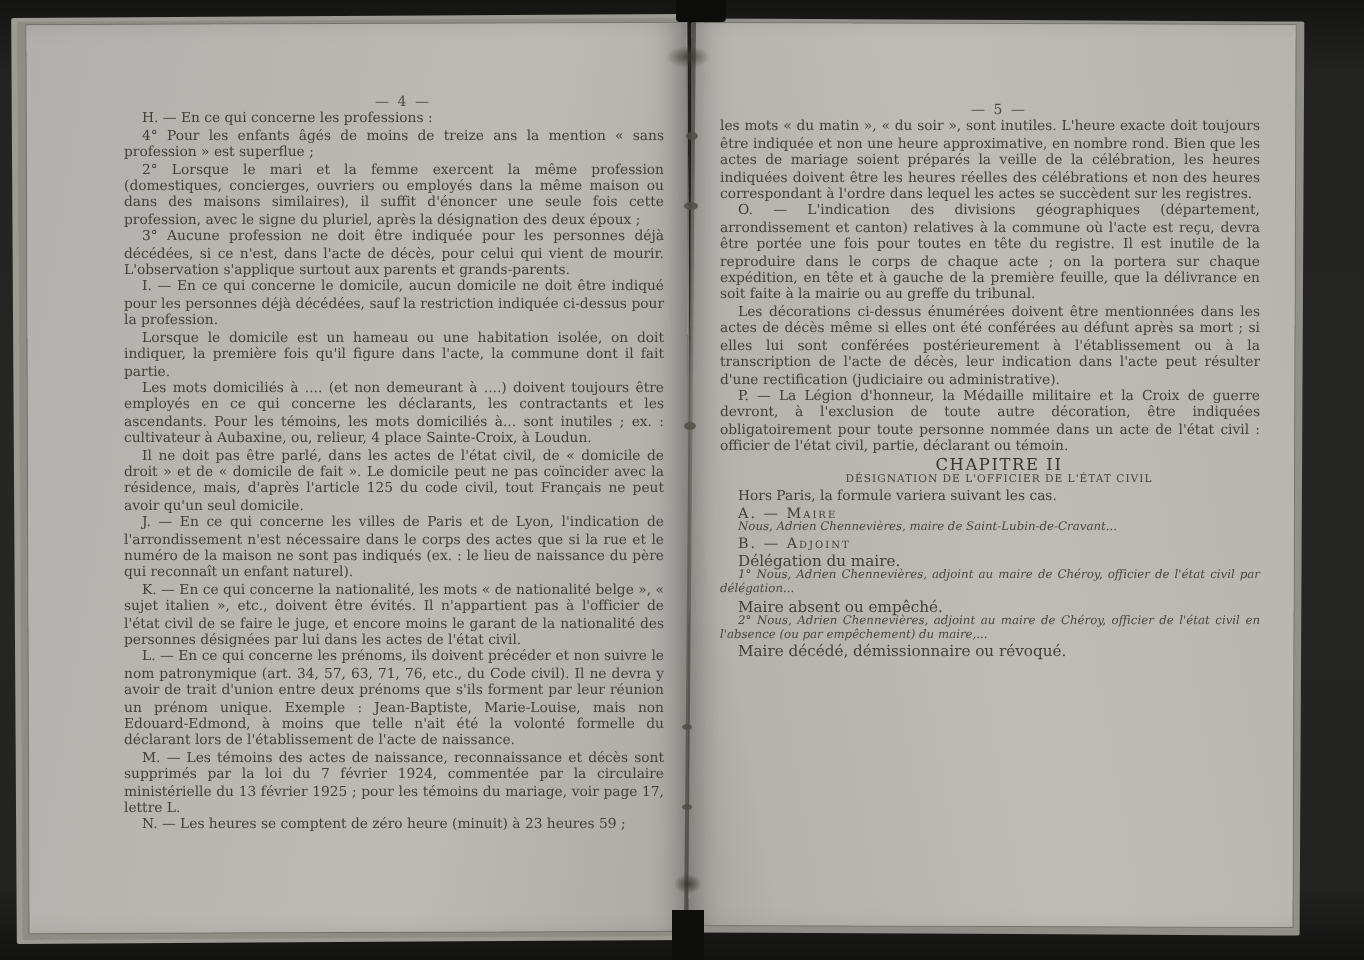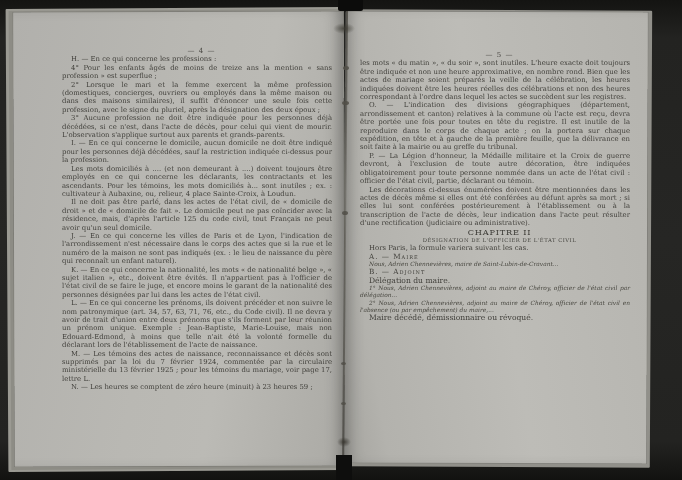--- a/index.html
+++ b/index.html
@@ -81,43 +81,45 @@
   <div class="tab-top"></div>
   <div class="tab-bottom"></div>
 
   <div class="text-col text-left">
     <p class="pagenum">— 4 —</p>
     <p>H. — En ce qui concerne les professions :</p>
     <p>4° Pour les enfants âgés de moins de treize ans la mention « sans profession » est superflue ;</p>
     <p>2° Lorsque le mari et la femme exercent la même profession (domestiques, concierges, ouvriers ou employés dans la même maison ou dans des maisons similaires), il suffit d'énoncer une seule fois cette profession, avec le signe du pluriel, après la désignation des deux époux ;</p>
     <p>3° Aucune profession ne doit être indiquée pour les personnes déjà décédées, si ce n'est, dans l'acte de décès, pour celui qui vient de mourir. L'observation s'applique surtout aux parents et grands-parents.</p>
     <p>I. — En ce qui concerne le domicile, aucun domicile ne doit être indiqué pour les personnes déjà décédées, sauf la restriction indiquée ci-dessus pour la profession.</p>
+    <p>Lorsque le domicile est un hameau ou une habitation isolée, on doit indiquer, la première fois qu'il figure dans l'acte, la commune dont il fait partie.</p>
     <p>Les mots domiciliés à .... (et non demeurant à ....) doivent toujours être employés en ce qui concerne les déclarants, les contractants et les ascendants. Pour les témoins, les mots domiciliés à... sont inutiles ; ex. : cultivateur à Aubaxine, ou, relieur, 4 place Sainte-Croix, à Loudun.</p>
     <p>Il ne doit pas être parlé, dans les actes de l'état civil, de « domicile de droit » et de « domicile de fait ». Le domicile peut ne pas coïncider avec la résidence, mais, d'après l'article 125 du code civil, tout Français ne peut avoir qu'un seul domicile.</p>
     <p>J. — En ce qui concerne les villes de Paris et de Lyon, l'indication de l'arrondissement n'est nécessaire dans le corps des actes que si la rue et le numéro de la maison ne sont pas indiqués (ex. : le lieu de naissance du père qui reconnaît un enfant naturel).</p>
     <p>K. — En ce qui concerne la nationalité, les mots « de nationalité belge », « sujet italien », etc., doivent être évités. Il n'appartient pas à l'officier de l'état civil de se faire le juge, et encore moins le garant de la nationalité des personnes désignées par lui dans les actes de l'état civil.</p>
     <p>L. — En ce qui concerne les prénoms, ils doivent précéder et non suivre le nom patronymique (art. 34, 57, 63, 71, 76, etc., du Code civil). Il ne devra y avoir de trait d'union entre deux prénoms que s'ils forment par leur réunion un prénom unique. Exemple : Jean-Baptiste, Marie-Louise, mais non Edouard-Edmond, à moins que telle n'ait été la volonté formelle du déclarant lors de l'établissement de l'acte de naissance.</p>
     <p>M. — Les témoins des actes de naissance, reconnaissance et décès sont supprimés par la loi du 7 février 1924, commentée par la circulaire ministérielle du 13 février 1925 ; pour les témoins du mariage, voir page 17, lettre L.</p>
     <p>N. — Les heures se comptent de zéro heure (minuit) à 23 heures 59 ;</p>
   </div>
 
   <div class="text-col text-right">
     <p class="pagenum">— 5 —</p>
     <p class="noindent">les mots « du matin », « du soir », sont inutiles. L'heure exacte doit toujours être indiquée et non une heure approximative, en nombre rond. Bien que les actes de mariage soient préparés la veille de la célébration, les heures indiquées doivent être les heures réelles des célébrations et non des heures correspondant à l'ordre dans lequel les actes se succèdent sur les registres.</p>
     <p>O. — L'indication des divisions géographiques (département, arrondissement et canton) relatives à la commune où l'acte est reçu, devra être portée une fois pour toutes en tête du registre. Il est inutile de la reproduire dans le corps de chaque acte ; on la portera sur chaque expédition, en tête et à gauche de la première feuille, que la délivrance en soit faite à la mairie ou au greffe du tribunal.</p>
+    <p>Les décorations ci-dessus énumérées doivent être mentionnées dans les actes de décès même si elles ont été conférées au défunt après sa mort ; si elles lui sont conférées postérieurement à l'établissement ou à la transcription de l'acte de décès, leur indication dans l'acte peut résulter d'une rectification (judiciaire ou administrative).</p>
     <p>P. — La Légion d'honneur, la Médaille militaire et la Croix de guerre devront, à l'exclusion de toute autre décoration, être indiquées obligatoirement pour toute personne nommée dans un acte de l'état civil : officier de l'état civil, partie, déclarant ou témoin.</p>
-    <p>Les décorations ci-dessus énumérées doivent être mentionnées dans les actes de décès même si elles ont été conférées au défunt après sa mort ; si elles lui sont conférées postérieurement à l'établissement ou à la transcription de l'acte de décès, leur indication dans l'acte peut résulter d'une rectification (judiciaire ou administrative).</p>
 
     <p class="chapter-title">CHAPITRE II</p>
     <p class="chapter-subtitle">DÉSIGNATION DE L'OFFICIER DE L'ÉTAT CIVIL</p>
     <p>Hors Paris, la formule variera suivant les cas.</p>
 
     <p class="section-label">A. — Maire</p>
     <p class="formula">Nous, Adrien Chennevières, maire de Saint-Lubin-de-Cravant...</p>
 
     <p class="section-label">B. — Adjoint</p>
     <p class="sub-heading">Délégation du maire.</p>
     <p class="formula">1° Nous, Adrien Chennevières, adjoint au maire de Chéroy, officier de l'état civil par délégation...</p>
+    <p class="sub-heading">Maire absent ou empêché.</p>
     <p class="formula">2° Nous, Adrien Chennevières, adjoint au maire de Chéroy, officier de l'état civil en l'absence (ou par empêchement) du maire,...</p>
     <p class="sub-heading">Maire décédé, démissionnaire ou révoqué.</p>
   </div>
 
 </div>
 
 </body></html>

